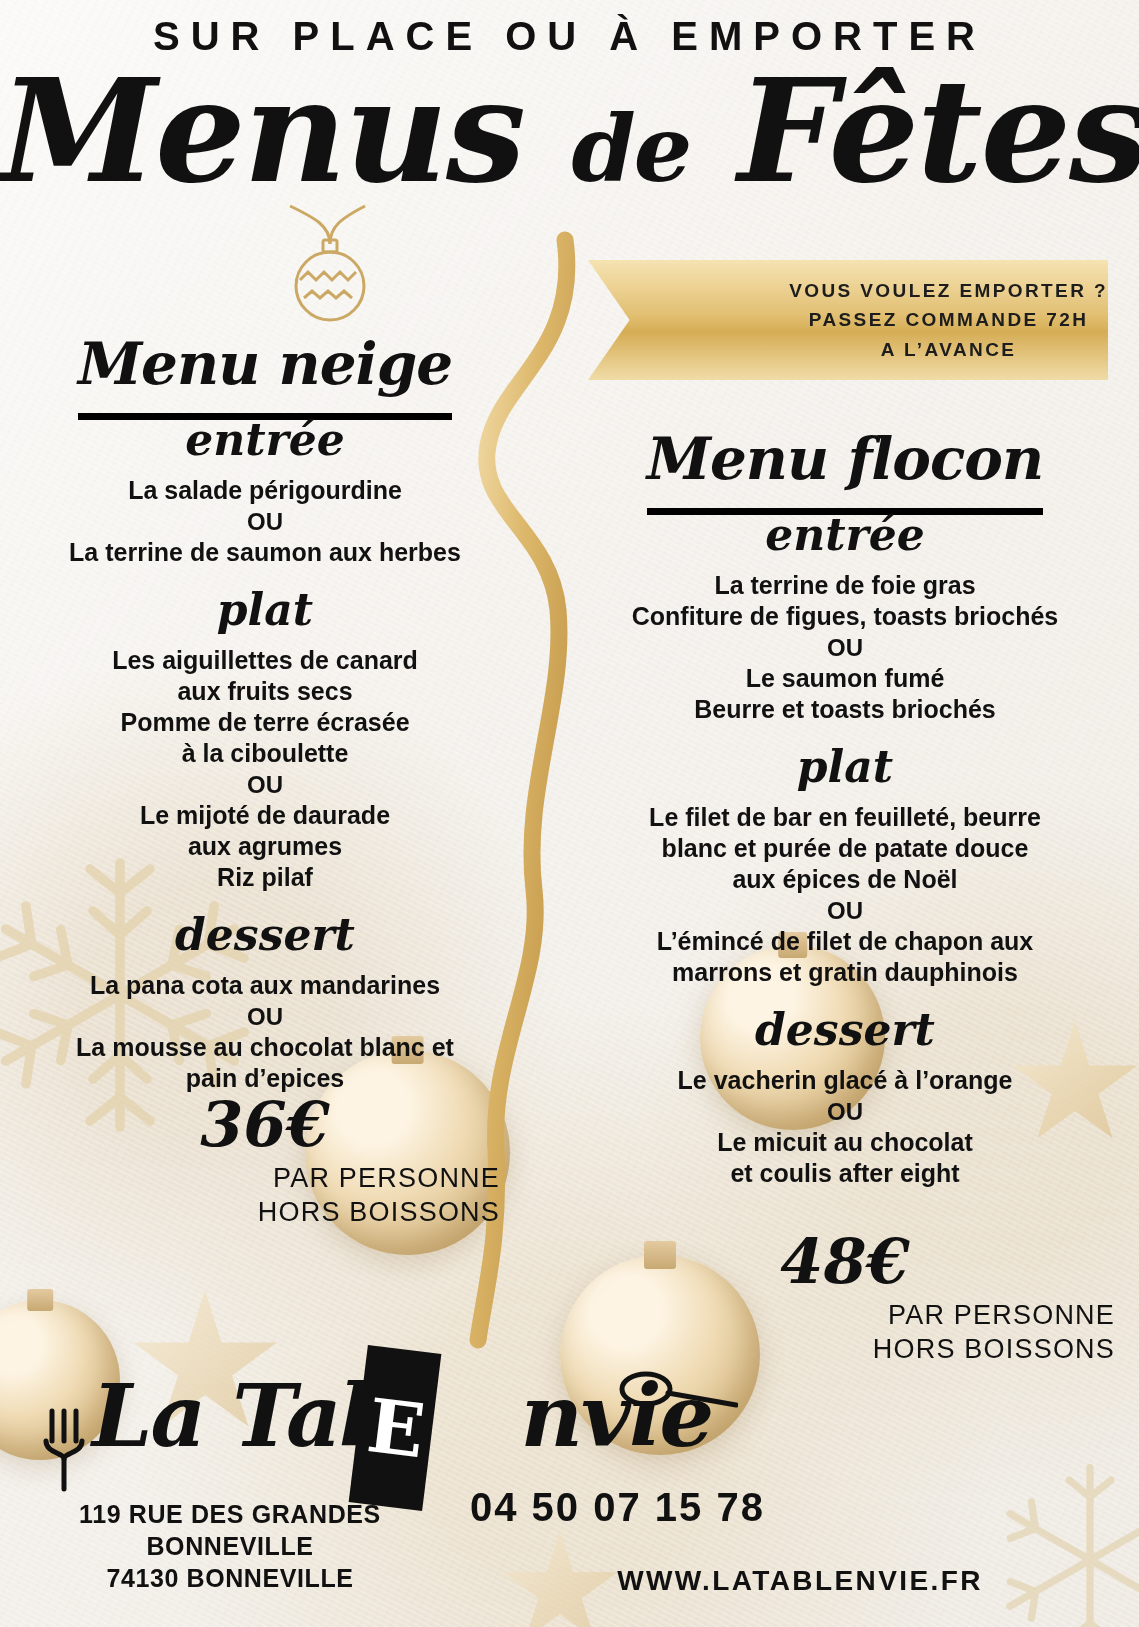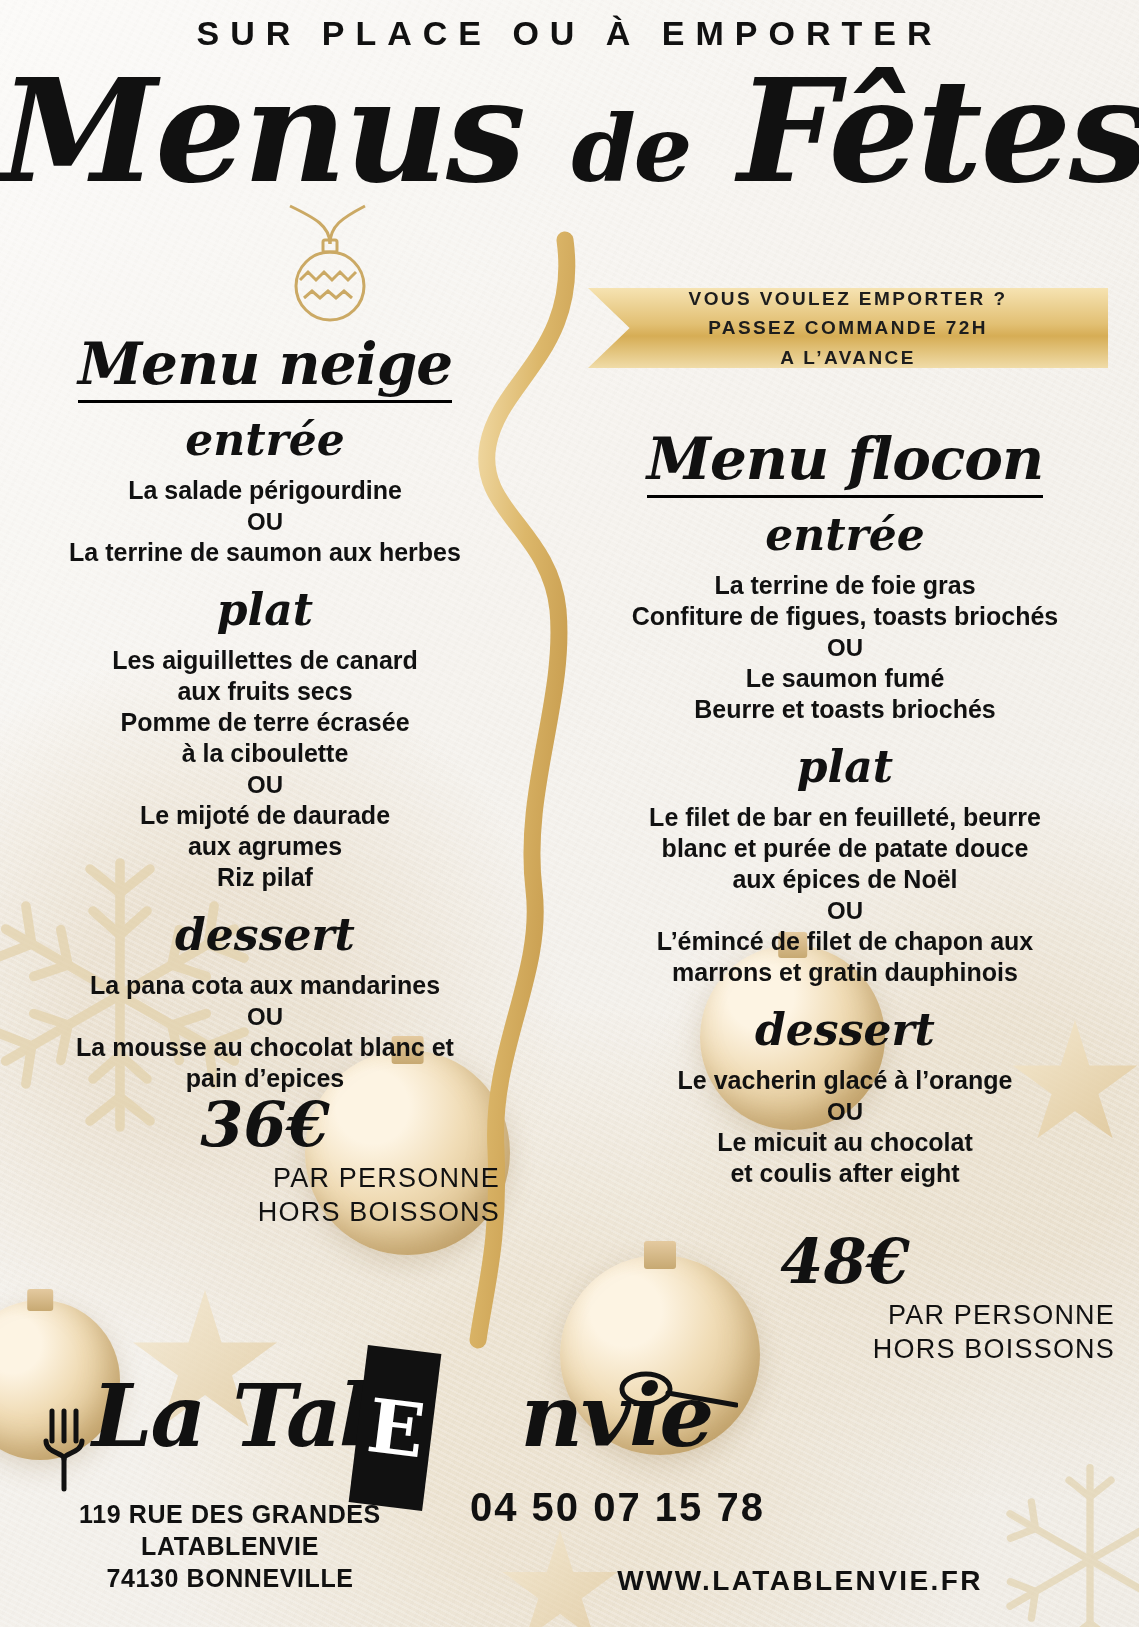--- a/index.html
+++ b/index.html
@@ -36,42 +36,42 @@
         opacity:.85;}
   .flake{position:absolute;opacity:.75;}
   .flake svg{display:block}
 
   
   .swirl{position:absolute;left:430px;top:230px;width:230px;height:1120px;pointer-events:none;}
 
   
   .topline{
     position:absolute;top:14px;left:0;width:100%;text-align:center;
-    font-size:34px;font-weight:700;letter-spacing:11px;
+    font-size:40px;font-weight:700;letter-spacing:11px;
   }
   .title{
     position:absolute;top:60px;left:0;width:100%;text-align:center;
     font-family:"DejaVu Serif",serif;font-style:italic;font-weight:700;
     font-size:142px;line-height:1;letter-spacing:-2px;white-space:nowrap;
   }
   .title .small{font-size:92px;}
   .banner{
-    position:absolute;left:588px;top:288px;width:520px;height:80px;
+    position:absolute;left:588px;top:260px;width:520px;height:120px;
     background:linear-gradient(180deg,#f6e3b2 0%,#e2c074 45%,#d6ad55 60%,#f0dca8 100%);
-    display:flex;align-items:center;justify-content:center;text-align:center;
+    display:flex;align-items:center;justify-content:flex-end;text-align:center;
     clip-path:polygon(0 0,100% 0,100% 100%,0 100%,8% 50%);
     box-shadow:0 2px 6px rgba(120,90,40,.25);
   }
   .banner p{margin:0;font-size:19px;font-weight:700;letter-spacing:2.4px;line-height:1.55;color:#1d1d1d;}
 
   .menu-head{
     font-family:"DejaVu Serif",serif;font-style:italic;font-weight:700;
     font-size:58px;letter-spacing:-1px;text-align:center;white-space:nowrap;
   }
-  .menu-head u{text-decoration:none;border-bottom:3px solid #000000;padding-bottom:2px;margin-top:11px;}
+  .menu-head u{text-decoration:none;border-bottom:7px solid #000000;padding-bottom:15px;margin-top:11px;}
   .course{
     font-family:"DejaVu Serif",serif;font-style:italic;font-weight:700;
     font-size:44px;text-align:center;margin:16px 0 10px;
   }
   .dishes{font-size:25px;font-weight:700;line-height:1.24;text-align:center;}
   .dishes .ou{font-size:24px;}
   .price{
     font-family:"DejaVu Serif",serif;font-style:italic;font-weight:700;
     font-size:62px;text-align:center;line-height:1;
   }
@@ -304,18 +304,18 @@
   <div class="spoonhead">
     <svg width="120" height="50" viewBox="0 0 120 50">
       <ellipse cx="28" cy="18" rx="24" ry="15" fill="none" stroke="#111" stroke-width="5"></ellipse>
       <line x1="50" y1="22" x2="118" y2="34" stroke="#111" stroke-width="5" stroke-linecap="round"></line>
     </svg>
   </div>
 </div>
 
 <div class="address">
   <span>119 RUE DES GRANDES</span><br>
-  <span>LATABLENVIE</span><br>
+  <span>BONNEVILLE</span><br>
   <span>74130 BONNEVILLE</span>
 </div>
 
 <div class="phone">04 50 07 15 78</div>
 <div class="web">WWW.LATABLENVIE.FR</div>
 
 </body></html>

